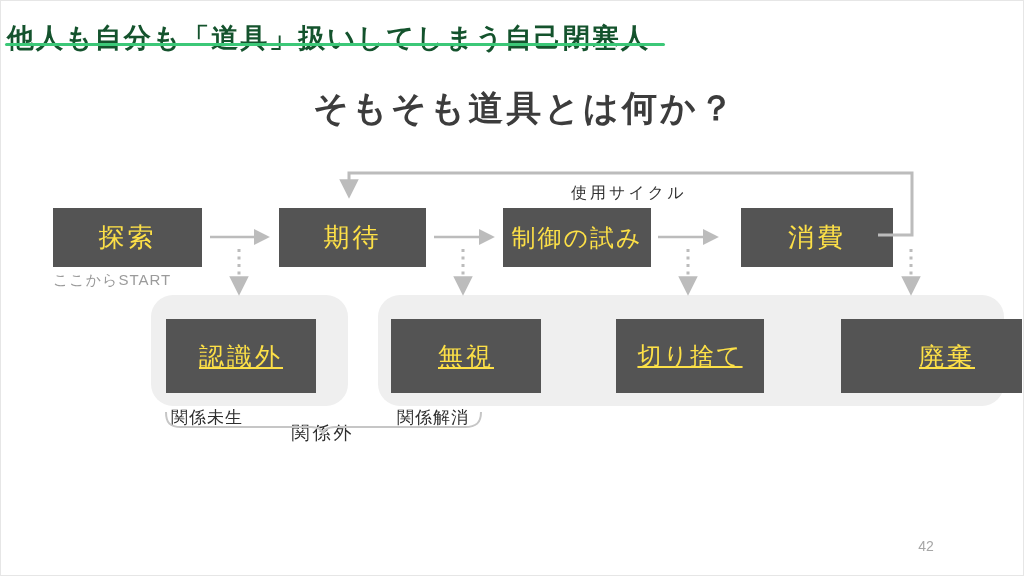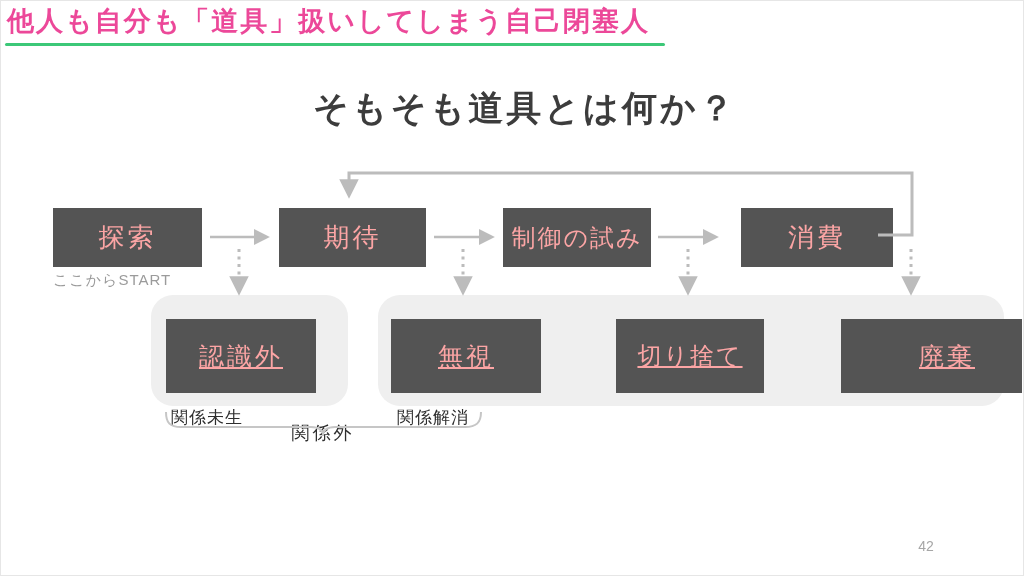--- a/index.html
+++ b/index.html
@@ -6,24 +6,24 @@
   .slide{
     position:relative;
     width:1024px;height:576px;
     background:#ffffff;
     overflow:hidden;
     font-family:"Liberation Sans", sans-serif;
     box-sizing:border-box;
     border:1px solid #e6e6e6;
   }
   .header-title{
-    position:absolute;left:6px;top:2px;
+    position:absolute;left:6px;top:19px;
     font-size:27px;font-weight:600;
     letter-spacing:2px;
-    color:#ec4899;
+    color:#14532d;
     white-space:nowrap;
     text-align:center;
   }
   .header-underline{
     position:absolute;left:4px;top:42px;
     width:660px;height:3px;
     background:#3cc878;border-radius:2px;
   }
   .main-title{
     position:absolute;left:312px;top:84px;margin:0;
@@ -44,21 +44,21 @@
     background:#efefef;
     border-radius:22px;
     top:294px;height:111px;
     z-index:1;
   }
   #container-left{left:150px;width:197px;}
   #container-right{left:377px;width:626px;}
   .box{
     position:absolute;
     background:#545454;
-    color:#fca5a5;
+    color:#fde047;
     display:flex;align-items:center;justify-content:center;
     letter-spacing:3px;
     z-index:3;
     white-space:nowrap;
   }
   .box.top{top:207px;height:59px;font-size:26px;}
   .box.bottom{top:318px;height:74px;font-size:25px;text-decoration:underline;}
   #box-explore{left:52px;width:149px;}
   #box-expectation{left:278px;width:147px;}
   #box-control{left:502px;width:148px;font-size:24px;letter-spacing:2px;}
@@ -132,20 +132,21 @@
 
     <path d="M165,411 C165,422 169,426 180,426 L310,426 C318,426 322,429 322,435 C322,429 326,426 334,426 L464,426 C475,426 480,422 480,411" stroke="#c6c6c6" stroke-width="2" fill="none"></path>
   </svg>
 
   <div class="box top" id="box-explore">探索</div>
   <div class="box top" id="box-expectation">期待</div>
   <div class="box top" id="box-control">制御の試み</div>
   <div class="box top" id="box-consumption">消費</div>
 
   <div class="start-hint">ここからSTART</div>
+  <div class="cycle-label">使用サイクル</div>
 
   <div class="box bottom" id="box-unrecognized">認識外</div>
   <div class="box bottom" id="box-ignore">無視</div>
   <div class="box bottom" id="box-cutoff">切り捨て</div>
   <div class="box bottom" id="box-disposal">廃棄</div>
 
   <div class="relation-label" id="relation-left">関係未生</div>
   <div class="relation-label" id="relation-right">関係解消</div>
 
   <div class="bracket-label">関係外</div>

